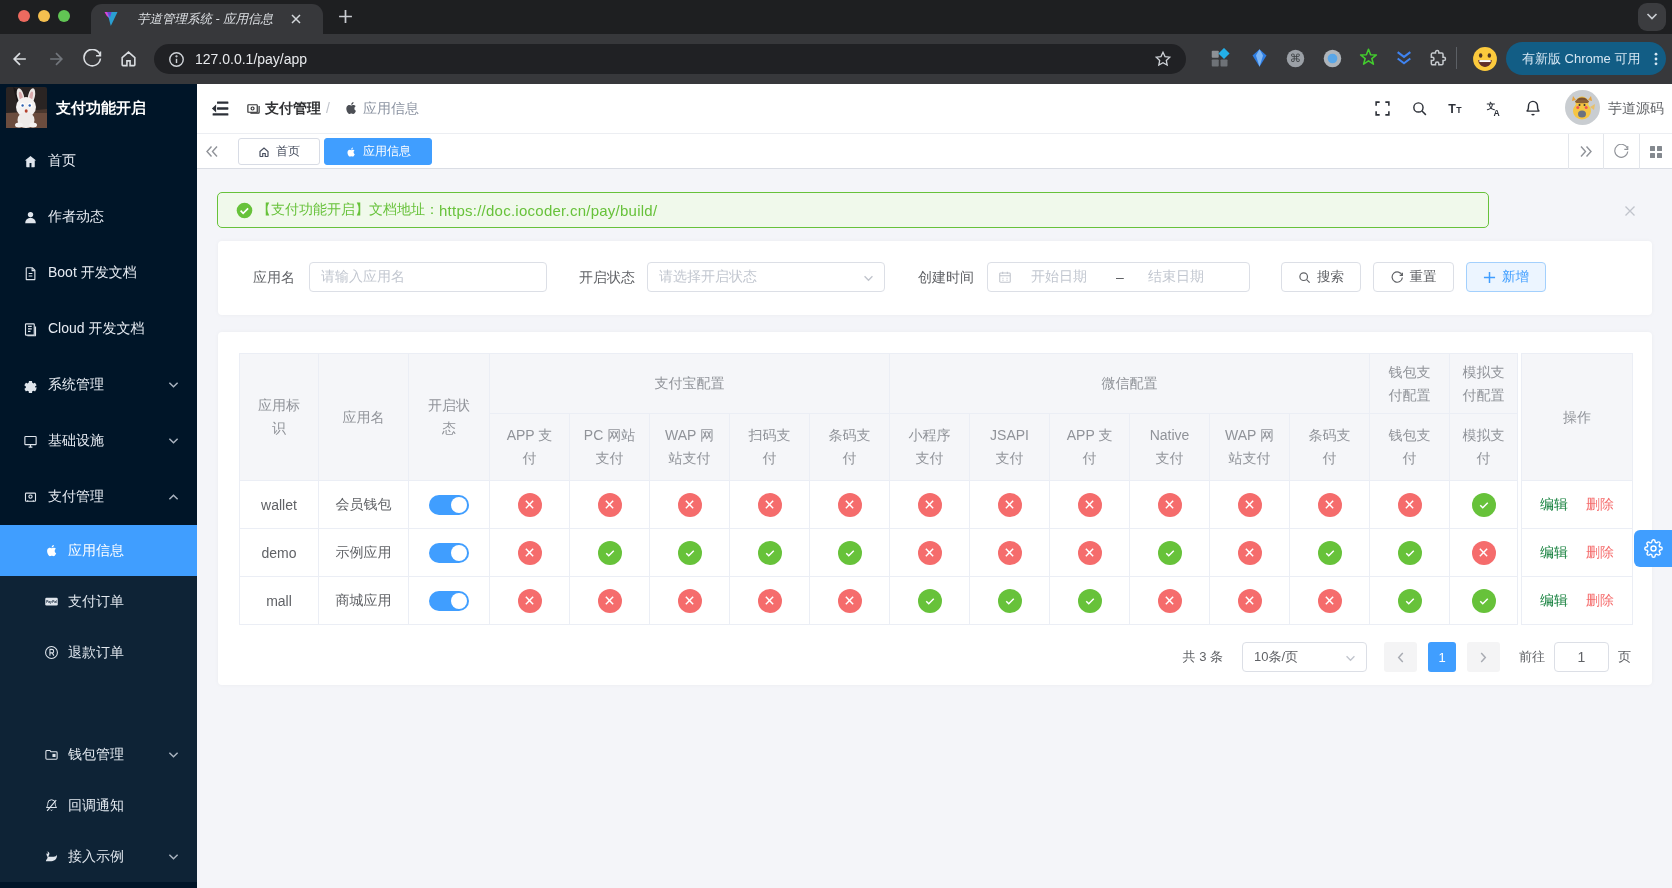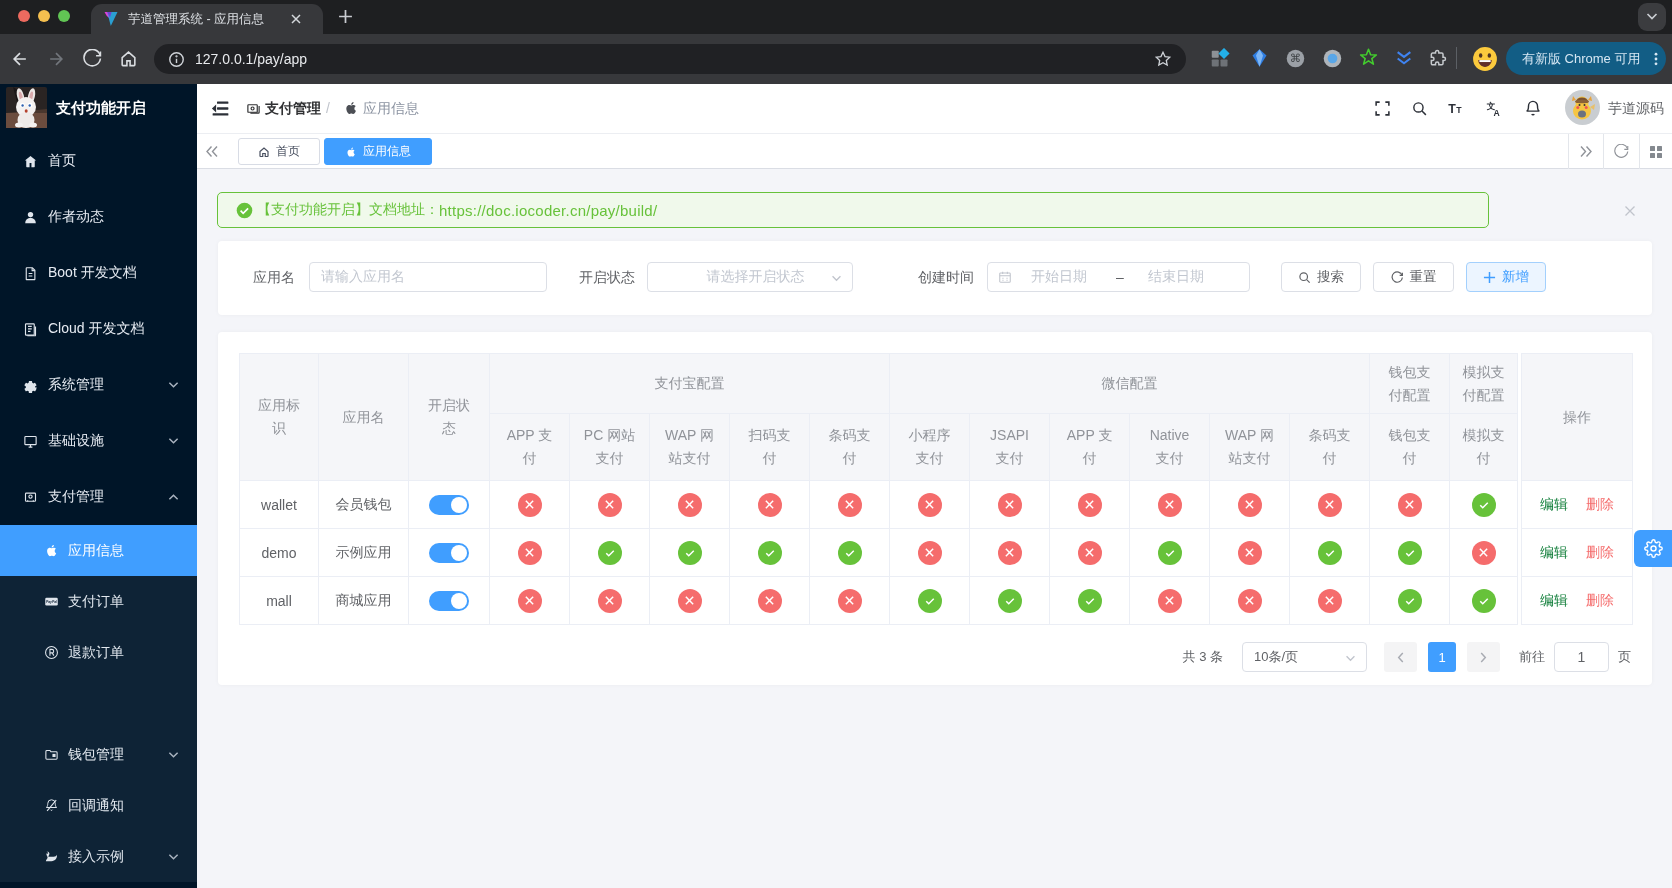--- a/index.html
+++ b/index.html
@@ -56,21 +56,21 @@
 <div id="tabstrip">
   <div class="tl" style="left:18px;background:#ed6a5f;"></div>
   <div class="tl" style="left:38px;background:#f5bf4f;"></div>
   <div class="tl" style="left:58px;background:#61c554;"></div>
   <div id="tab">
     <svg style="margin-left:12px" width="16" height="16" viewBox="0 0 16 16">
       <polygon points="1.5,1 7.5,1 6.8,7.5 3.8,5" fill="#e03fd8"></polygon>
       <polygon points="4.2,1 14.5,1 7.8,15" fill="#29a8e0" opacity=".92"></polygon>
       <polygon points="4.2,1 8.6,1 6.9,6.6" fill="#7b2fd0" opacity=".85"></polygon>
     </svg>
-    <span style="margin-left:9px;">芋道管理系统 - 应用信息</span>
+    <span style="margin-left:18px;font-style:italic;">芋道管理系统 - 应用信息</span>
     <svg style="position:absolute;left:199px;top:9px" width="12" height="12" viewBox="0 0 12 12" stroke="#d4d7db" stroke-width="1.5">
         <path d="M2 2l8 8M10 2l-8 8"></path>
       </svg>
   </div>
   <svg style="position:absolute;left:338px;top:9px" width="15" height="15" viewBox="0 0 14 14" stroke="#c9ccd1" stroke-width="1.6">
       <path d="M7 1v12M1 7h12"></path>
     </svg>
   <div style="position:absolute;left:1638px;top:3px;width:28px;height:28px;border-radius:9px;background:#3b3c3f;"></div>
   <svg style="position:absolute;left:1646px;top:12px" width="12" height="9" viewBox="0 0 12 8" fill="none" stroke="#c9ccd1" stroke-width="1.7">
       <path d="M1.5 1.5L6 6l4.5-4.5"></path>
@@ -364,21 +364,21 @@
     <svg style="position:absolute;left:1406px;top:12px" width="12" height="12" viewBox="0 0 12 12" stroke="#c0c4cc" stroke-width="1.3">
         <path d="M1.5 1.5l9 9M10.5 1.5l-9 9"></path>
       </svg>
   </div>
   <div class="card" id="fcard">
     <span class="lbl" style="position:absolute;left:35px;top:21px;">应用名</span>
     <div class="inp" style="position:absolute;left:91px;top:21px;width:238px;">
         <span style="margin-left:11px;">请输入应用名</span>
       </div>
     <span class="lbl" style="position:absolute;left:361px;top:21px;">开启状态</span>
-    <div class="inp" style="position:absolute;left:429px;top:21px;width:206px;justify-content:center;">
+    <div class="inp" style="position:absolute;left:429px;top:21px;width:238px;">
         <span style="margin-left:11px;">请选择开启状态</span>
       <svg style="position:absolute;right:10px;top:12px" width="11" height="7" viewBox="0 0 12 8" fill="none" stroke="#c0c4cc" stroke-width="1.5">
           <path d="M1.5 1.5L6 6l4.5-4.5"></path>
         </svg>
     </div>
     <span class="lbl" style="position:absolute;left:700px;top:21px;">创建时间</span>
     <div class="inp" style="position:absolute;left:769px;top:21px;width:263px;">
       <svg style="margin-left:10px" width="14" height="14" viewBox="0 0 24 24" fill="none" stroke="#c0c4cc" stroke-width="1.8">
           <rect x="3" y="5" width="18" height="16" rx="1.5"></rect>
           <path d="M3 10h18M8 3v4M16 3v4M7.5 14h2M14.5 14h2M7.5 17.5h2M14.5 17.5h2"></path>

